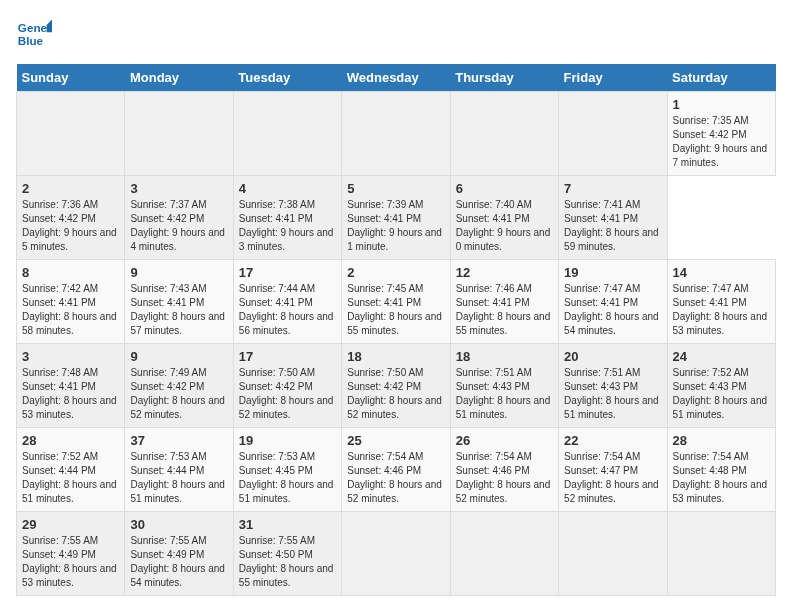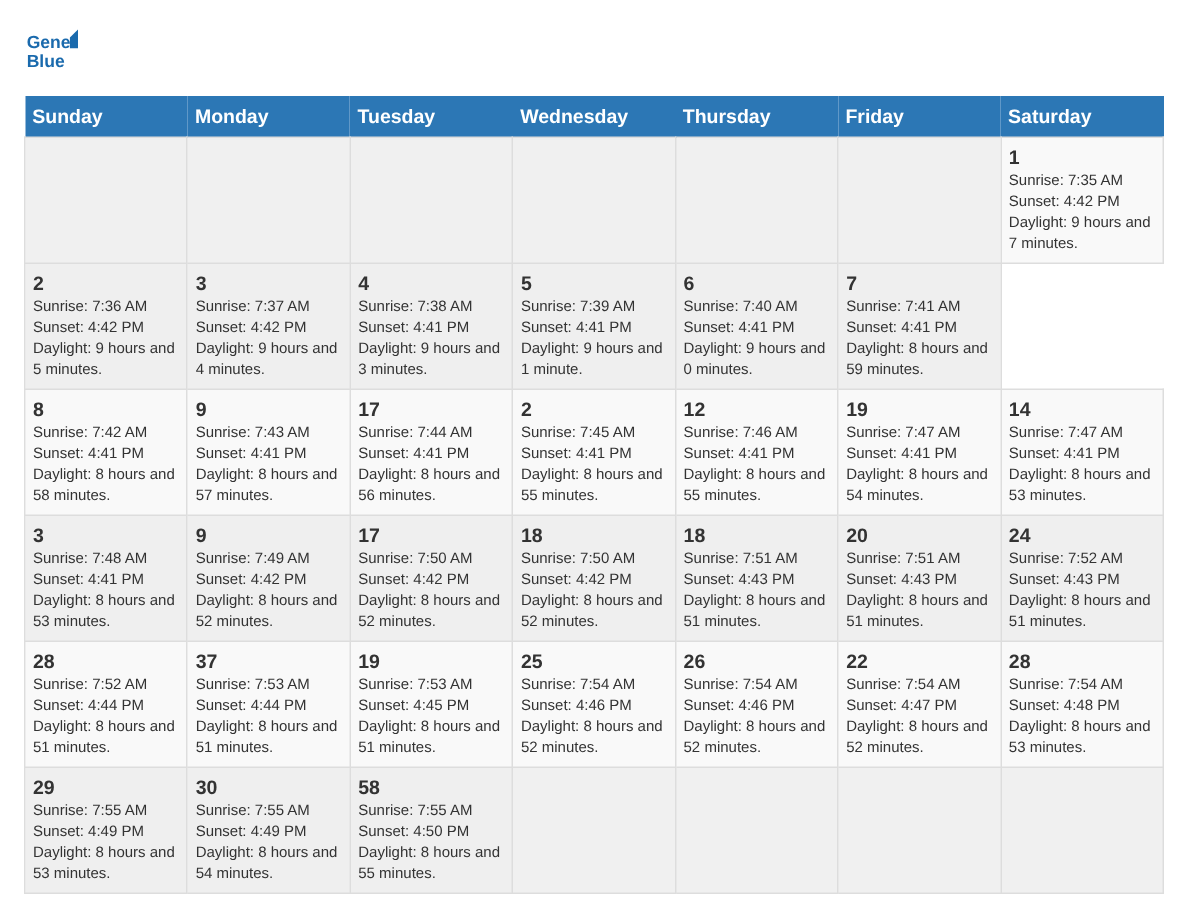--- a/index.html
+++ b/index.html
@@ -253,21 +253,21 @@
       <tr>
         <td>
           <span class="day-num">29</span>
           <div class="day-info">Sunrise: 7:55 AM<br>Sunset: 4:49 PM<br>Daylight: 8 hours and 53 minutes.</div>
         </td>
         <td>
           <span class="day-num">30</span>
           <div class="day-info">Sunrise: 7:55 AM<br>Sunset: 4:49 PM<br>Daylight: 8 hours and 54 minutes.</div>
         </td>
         <td>
-          <span class="day-num">58</span>
+          <span class="day-num">31</span>
           <div class="day-info">Sunrise: 7:55 AM<br>Sunset: 4:50 PM<br>Daylight: 8 hours and 55 minutes.</div>
         </td>
         <td class="empty"></td>
         <td class="empty"></td>
         <td class="empty"></td>
         <td class="empty"></td>
       </tr>
     </tbody>
 </table>
 

